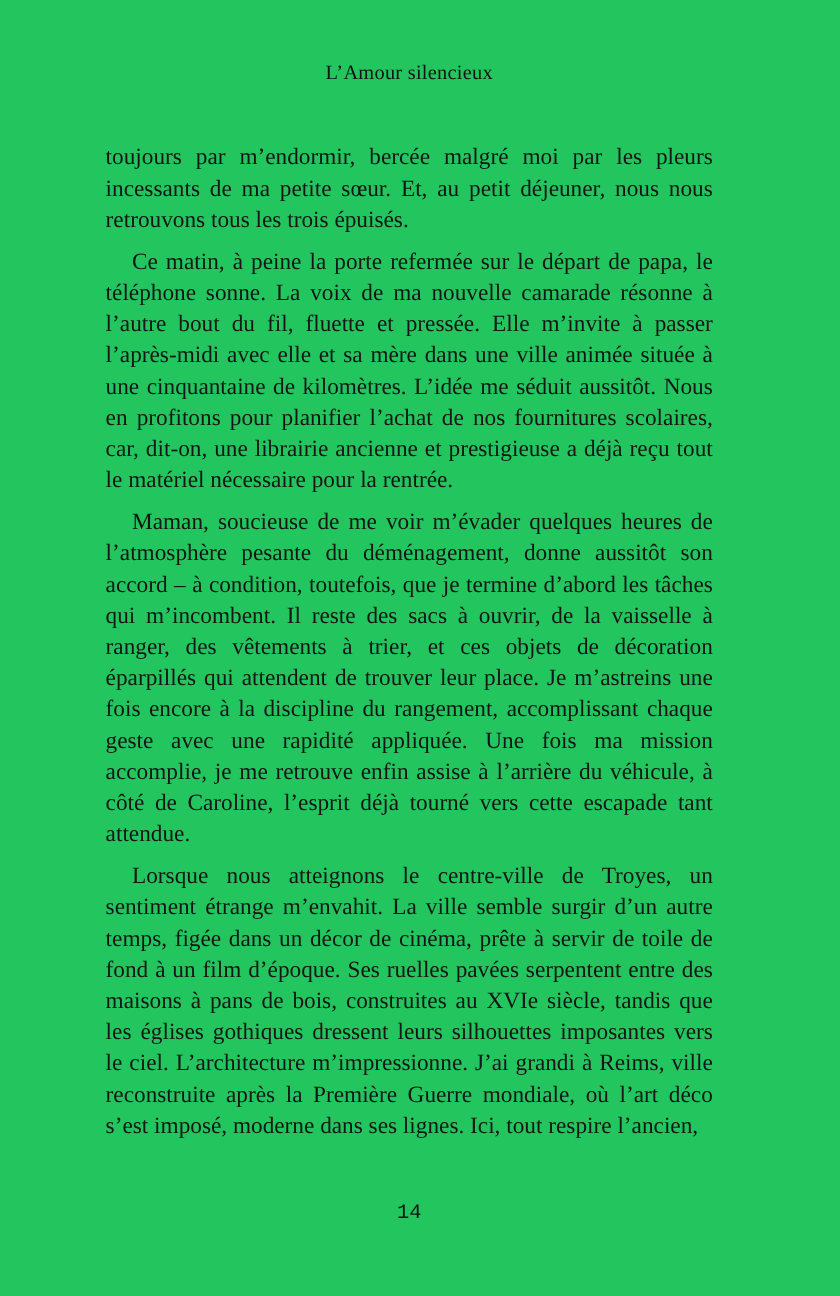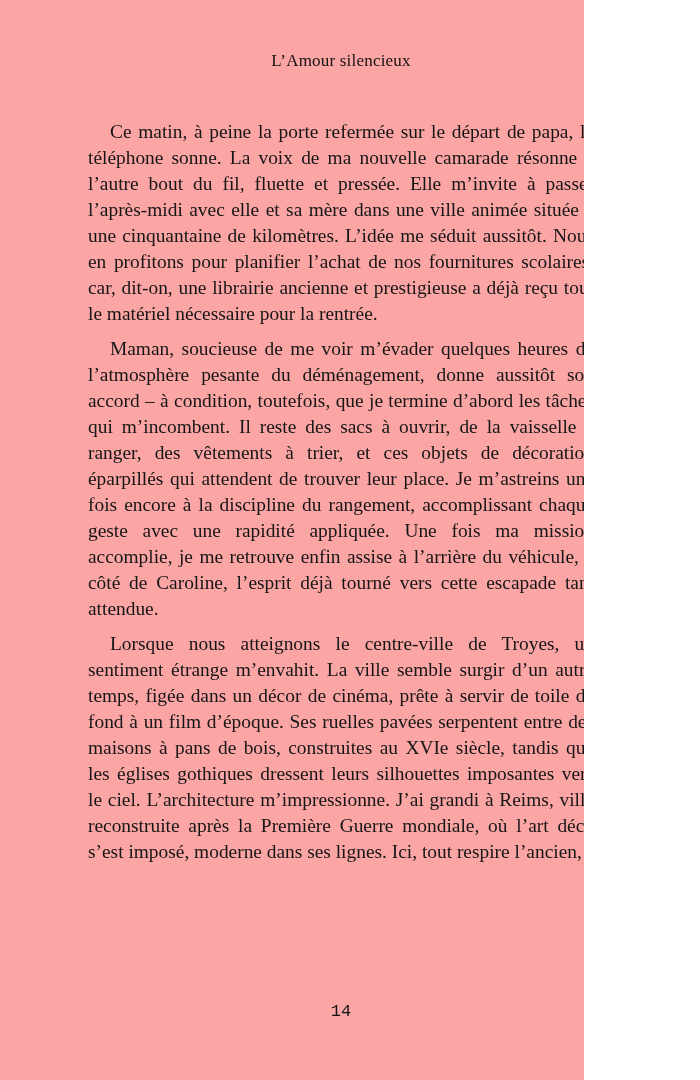--- a/index.html
+++ b/index.html
@@ -2,23 +2,23 @@
 <html><head>
 <meta charset="utf-8">
 <style>
   html, body {
     margin: 0;
     padding: 0;
     background: #ffffff;
   }
   .page {
     position: relative;
-    width: 584px;
+    width: 700px;
     height: 1080px;
-    background: #fca5a5;
+    background: #22c55e;
     font-family: "Liberation Serif", "DejaVu Serif", serif;
     color: #161616;
     overflow: hidden;
   }
   .running-head {
     position: absolute;
     top: 50px;
     left: 88px;
     width: 506px;
     text-align: center;
@@ -56,20 +56,21 @@
   }
 </style>
 </head>
 <body>
 
 <div class="page">
 
   <div class="running-head">L’Amour silencieux</div>
 
   <div class="body-text">
+    <p class="continuation">toujours par m’endormir, bercée malgré moi par les pleurs incessants de ma petite sœur. Et, au petit déjeuner, nous nous retrouvons tous les trois épuisés.</p>
     <p>Ce matin, à peine la porte refermée sur le départ de papa, le téléphone sonne. La voix de ma nouvelle camarade résonne à l’autre bout du fil, fluette et pressée. Elle m’invite à passer l’après-midi avec elle et sa mère dans une ville animée située à une cinquantaine de kilomètres. L’idée me séduit aussitôt. Nous en profitons pour planifier l’achat de nos fournitures scolaires, car, dit-on, une librairie ancienne et prestigieuse a déjà reçu tout le matériel nécessaire pour la rentrée.</p>
     <p>Maman, soucieuse de me voir m’évader quelques heures de l’atmosphère pesante du déménagement, donne aussitôt son accord – à condition, toutefois, que je termine d’abord les tâches qui m’incombent. Il reste des sacs à ouvrir, de la vaisselle à ranger, des vêtements à trier, et ces objets de décoration éparpillés qui attendent de trouver leur place. Je m’astreins une fois encore à la discipline du rangement, accomplissant chaque geste avec une rapidité appliquée. Une fois ma mission accomplie, je me retrouve enfin assise à l’arrière du véhicule, à côté de Caroline, l’esprit déjà tourné vers cette escapade tant attendue.</p>
     <p>Lorsque nous atteignons le centre-ville de Troyes, un sentiment étrange m’envahit. La ville semble surgir d’un autre temps, figée dans un décor de cinéma, prête à servir de toile de fond à un film d’époque. Ses ruelles pavées serpentent entre des maisons à pans de bois, construites au XVIe siècle, tandis que les églises gothiques dressent leurs silhouettes imposantes vers le ciel. L’architecture m’impressionne. J’ai grandi à Reims, ville reconstruite après la Première Guerre mondiale, où l’art déco s’est imposé, moderne dans ses lignes. Ici, tout respire l’ancien,</p>
   </div>
 
   <div class="page-number">14</div>
 
 </div>
 
 </body></html>

